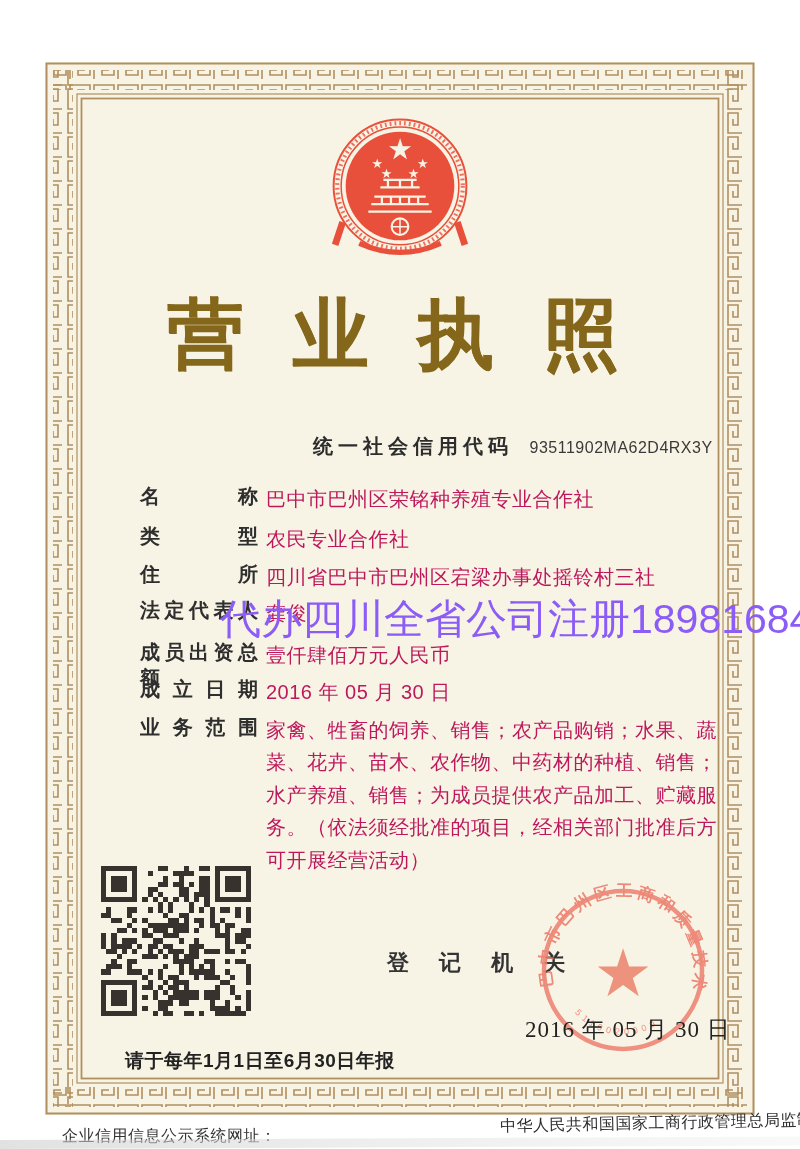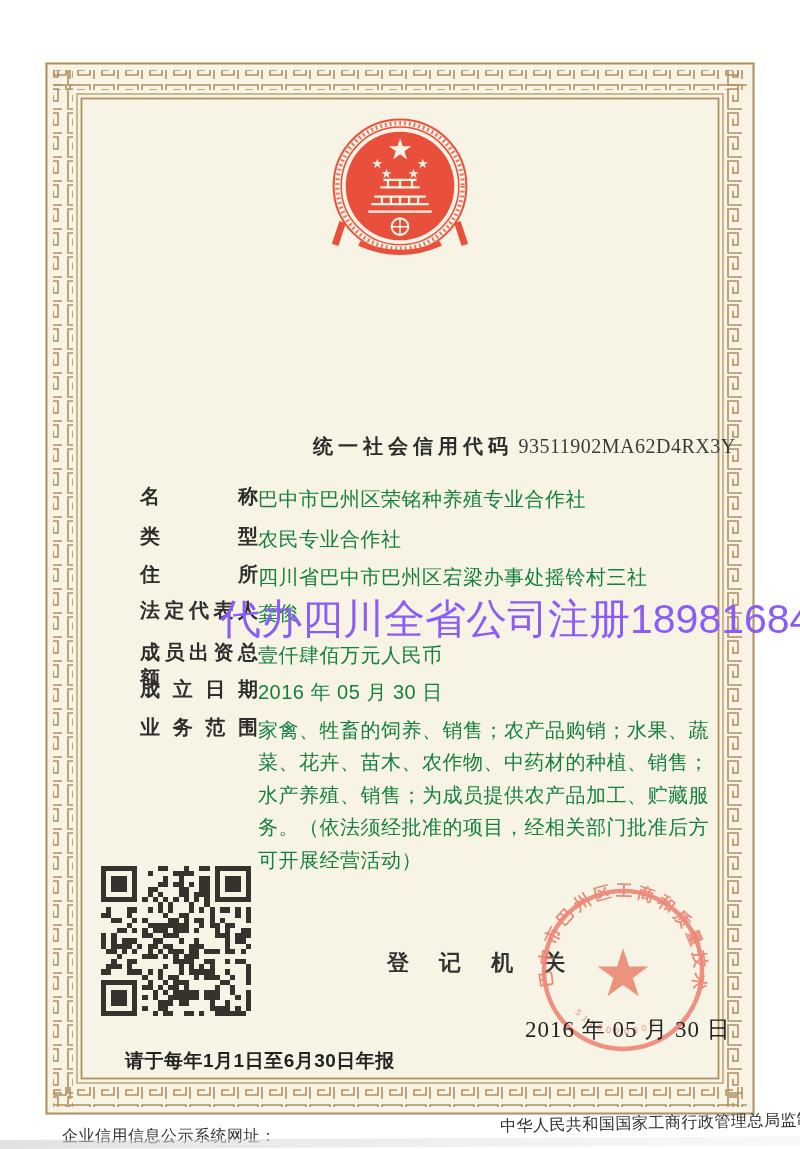--- a/index.html
+++ b/index.html
@@ -42,36 +42,36 @@
     font-size:30px; color:#222;
     letter-spacing:6px;
     font-weight:bold;
   }
   .codeline {
     position:absolute; left:268px; top:371px;
     white-space:nowrap; font-size:20px;
   }
   .codelabel { font-weight:bold; letter-spacing:5px; color:#2c2c2c; }
   .codeval {
-    font-family:Liberation Serif, serif;
-    font-size:20px; letter-spacing:0.5px; color:#3a3a3a;
-    margin-left:0;
+    font-family:Liberation Sans, sans-serif;
+    font-size:16px; letter-spacing:0.5px; color:#3a3a3a;
+    margin-left:11px;
   }
 
   
   .row { position:absolute; left:95px; width:600px; font-size:20px; line-height:1.3; }
   .flabel {
     display:inline-block; width:118px;
     text-align:justify; text-align-last:justify;
     font-weight:bold; color:#2e2e2e;
     vertical-align:top;
   }
   .fval {
     display:inline-block; width:462px;
-    margin-left:0; color:#15803d;
+    margin-left:8px; color:#be185d;
     vertical-align:top; letter-spacing:0.5px;
     line-height:1.62;
   }
   .r0{top:421px}.r1{top:461px}.r2{top:499px}.r3{top:535px}.r4{top:577px}.r5{top:614px}.r6{top:652px}
 
   
   .watermark {
     position:absolute; left:175px; top:530px;
     font-size:41px; color:#8b5cf6;
     white-space:nowrap; letter-spacing:0px;
@@ -172,20 +172,21 @@
           <path d="M47,42 V47 M55,42 V47 M63,42 V47"></path>
           <path d="M43,53 V58 M49,53 V58 M55,53 V58 M61,53 V58 M67,53 V58"></path>
         </g>
         <circle cx="55" cy="73" r="5.5" fill="none" stroke="#f8f4e5" stroke-width="1.4"></circle>
         <path d="M49,73 H61 M55,67.5 V78.5" stroke="#f8f4e5" stroke-width="1"></path>
         <path d="M28,84 Q55,96 82,84" fill="none" stroke="#e9503c" stroke-width="3.4"></path>
         <path d="M17,70 l-5,15 M93,70 l5,15" stroke="#e9503c" stroke-width="4.5"></path>
       </svg>
     </div>
 
+    <div class="title">营 业 执 照</div>
 
     <div class="codeline">
       <span class="codelabel">统一社会信用代码</span>
       <span class="codeval">93511902MA62D4RX3Y</span>
     </div>
 
     <div class="row r0">
       <span class="flabel">名称</span><span class="fval">巴中市巴州区荣铭种养殖专业合作社</span>
     </div>
     <div class="row r2">

